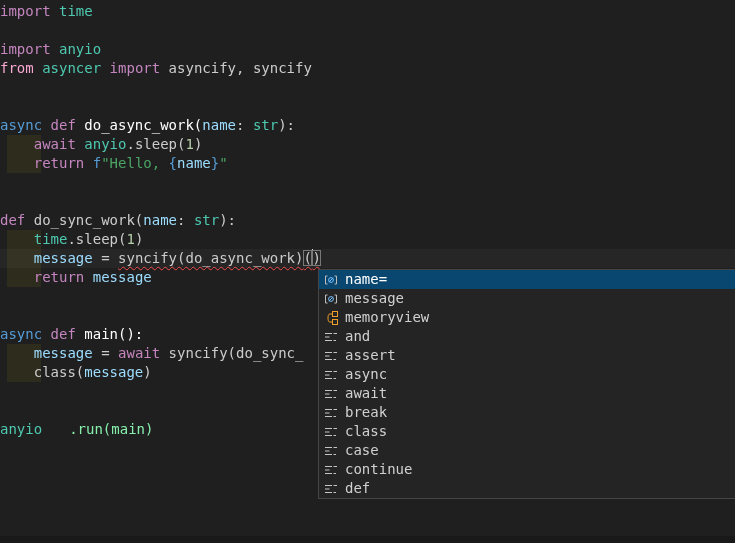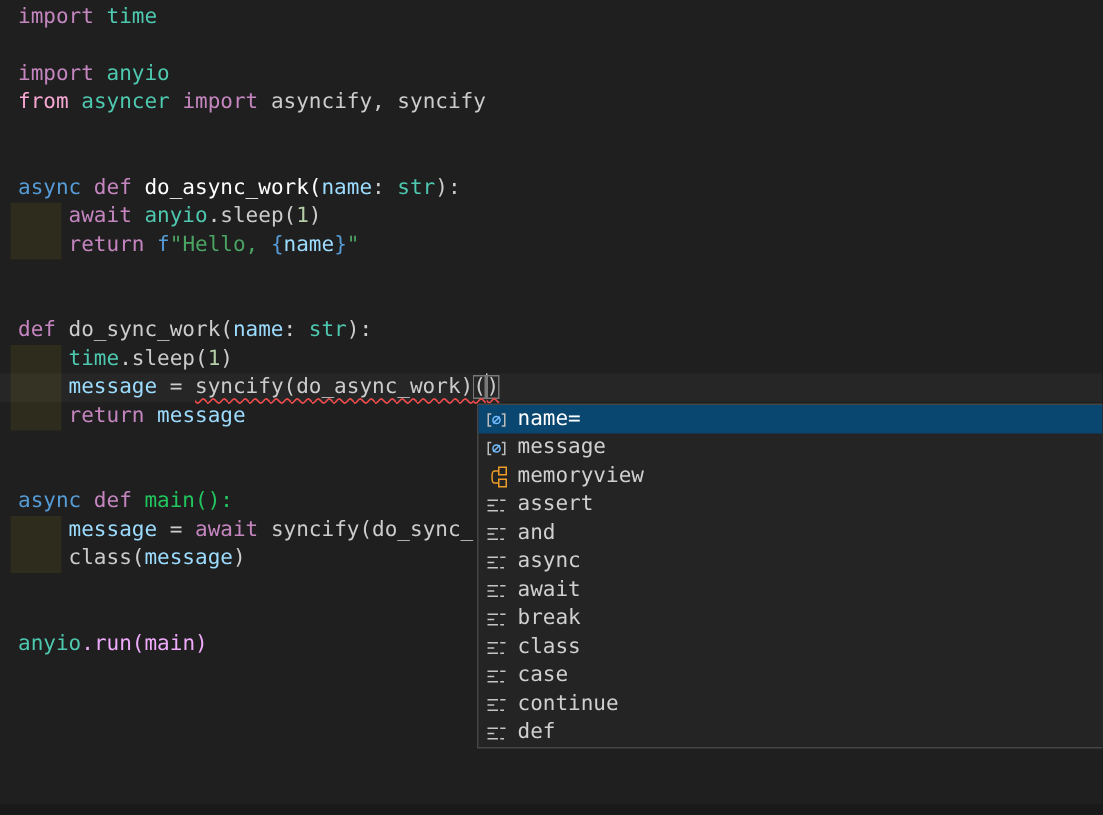--- a/index.html
+++ b/index.html
@@ -5,21 +5,21 @@
   html,body{margin:0;padding:0;}
   body{
     width:735px;height:543px;overflow:hidden;
     background:var(--bg,#1f1f1f);
     font-family:"DejaVu Sans Mono",monospace;
   }
   .editor{position:relative;width:735px;height:543px;font:14px/19px "DejaVu Sans Mono",monospace;}
   .deco{position:absolute;inset:0;pointer-events:none;}
   .indent-box{position:absolute;left:7px;width:34px;background:var(--indent,#2e2c1d);}
   .cur-line{position:absolute;left:0;width:735px;height:19px;background:var(--curline,rgba(255,255,255,0.035));}
-  .code{position:absolute;top:2px;left:12px;right:0;}
+  .code{position:absolute;top:2px;left:0;right:0;}
   .line{height:19px;white-space:pre;}
   .sq{
     text-decoration-line:underline;
     text-decoration-style:wavy;
     text-decoration-color:var(--err,#F14C4C);
     text-decoration-thickness:1px;
     text-underline-offset:3px;
     text-decoration-skip-ink:none;
   }
   .bbox{box-shadow:inset 0 0 0 1px #787878;}
@@ -57,26 +57,26 @@
       <div class="line"><span style="color: rgb(204, 204, 204);">    </span><span style="color: rgb(197, 134, 192);">await </span><span style="color: rgb(78, 201, 176);">anyio</span><span style="color: rgb(204, 204, 204);">.sleep(</span><span style="color: rgb(181, 206, 168);">1</span><span style="color: rgb(204, 204, 204);">)</span></div>
       <div class="line"><span style="color: rgb(204, 204, 204);">    </span><span style="color: rgb(197, 134, 192);">return </span><span style="color: rgb(86, 156, 214);">f</span><span style="color: rgb(75, 164, 100);">"Hello, </span><span style="color: rgb(86, 156, 214);">{</span><span style="color: rgb(156, 220, 254);">name</span><span style="color: rgb(86, 156, 214);">}</span><span style="color: rgb(75, 164, 100);">"</span></div>
       <div class="line"></div>
       <div class="line"></div>
       <div class="line"><span style="color: rgb(197, 134, 192);">def </span><span style="color: rgb(204, 204, 204);">do_sync_work(</span><span style="color: rgb(156, 220, 254);">name</span><span style="color: rgb(204, 204, 204);">: </span><span style="color: rgb(78, 201, 176);">str</span><span style="color: rgb(204, 204, 204);">):</span></div>
       <div class="line"><span style="color: rgb(204, 204, 204);">    </span><span style="color: rgb(78, 201, 176);">time</span><span style="color: rgb(204, 204, 204);">.sleep(</span><span style="color: rgb(181, 206, 168);">1</span><span style="color: rgb(204, 204, 204);">)</span></div>
       <div class="line"><span style="color: rgb(204, 204, 204);">    </span><span style="color: rgb(156, 220, 254);">message</span><span style="color: rgb(204, 204, 204);"> = </span><span class="sq" style="color: rgb(204, 204, 204);">syncify(do_async_work)</span><span class="sq bbox" style="color: rgb(204, 204, 204);">(</span><span class="cursor"></span><span class="sq bbox" style="color: rgb(204, 204, 204);">)</span></div>
       <div class="line"><span style="color: rgb(204, 204, 204);">    </span><span style="color: rgb(197, 134, 192);">return </span><span style="color: rgb(156, 220, 254);">message</span></div>
       <div class="line"></div>
       <div class="line"></div>
-      <div class="line"><span style="color: rgb(86, 156, 214);">async </span><span style="color: rgb(197, 134, 192);">def </span><span style="color: #22c55e;">main():</span></div>
+      <div class="line"><span style="color: rgb(86, 156, 214);">async </span><span style="color: rgb(197, 134, 192);">def </span><span style="color: #ffffff;">main():</span></div>
       <div class="line"><span style="color: rgb(204, 204, 204);">    </span><span style="color: rgb(156, 220, 254);">message</span><span style="color: rgb(204, 204, 204);"> = </span><span style="color: rgb(197, 134, 192);">await </span><span style="color: rgb(204, 204, 204);">syncify(do_sync_</span></div>
       <div class="line"><span style="color: rgb(204, 204, 204);">    class(</span><span style="color: rgb(156, 220, 254);">message</span><span style="color: rgb(204, 204, 204);">)</span></div>
       <div class="line"></div>
       <div class="line"></div>
-      <div class="line"><span style="color: rgb(78, 201, 176);">anyio</span><span style="color: #f0abfc;">.run(main)</span></div>
+      <div class="line"><span style="color: rgb(78, 201, 176);">anyio</span><span style="color: #86efac; margin-left: 27px;">.run(main)</span></div>
     </div>
   <div class="suggest" id="suggest">
       <div class="srow sel">
         <span class="sicon">
           <svg width="16" height="16" viewBox="0 0 16 16" fill="none">
             <path d="M4.5 4H2.5v8h2M11.5 4h2v8h-2" stroke="#bdbdbd"></path>
             <circle cx="8" cy="8" r="2.4" stroke="#75BEFF"></circle>
             <path d="M5.8 10.2l4.4-4.4" stroke="#75BEFF"></path>
           </svg>
         </span>
@@ -103,31 +103,31 @@
         <span class="slabel">memoryview</span>
       </div>
       <div class="srow">
         <span class="sicon">
           <svg width="16" height="16" viewBox="0 0 16 16" fill="none" stroke="#C5C5C5">
             <path d="M2 4.5h7M10.5 4.5H14"></path>
             <path d="M2 8h4.5"></path>
             <path d="M2 11.5h7M10.5 11.5h2.5"></path>
           </svg>
         </span>
-        <span class="slabel">assert</span>
+        <span class="slabel">and</span>
       </div>
       <div class="srow">
         <span class="sicon">
           <svg width="16" height="16" viewBox="0 0 16 16" fill="none" stroke="#C5C5C5">
             <path d="M2 4.5h7M10.5 4.5H14"></path>
             <path d="M2 8h4.5"></path>
             <path d="M2 11.5h7M10.5 11.5h2.5"></path>
           </svg>
         </span>
-        <span class="slabel">and</span>
+        <span class="slabel">assert</span>
       </div>
       <div class="srow">
         <span class="sicon">
           <svg width="16" height="16" viewBox="0 0 16 16" fill="none" stroke="#C5C5C5">
             <path d="M2 4.5h7M10.5 4.5H14"></path>
             <path d="M2 8h4.5"></path>
             <path d="M2 11.5h7M10.5 11.5h2.5"></path>
           </svg>
         </span>
         <span class="slabel">async</span>

